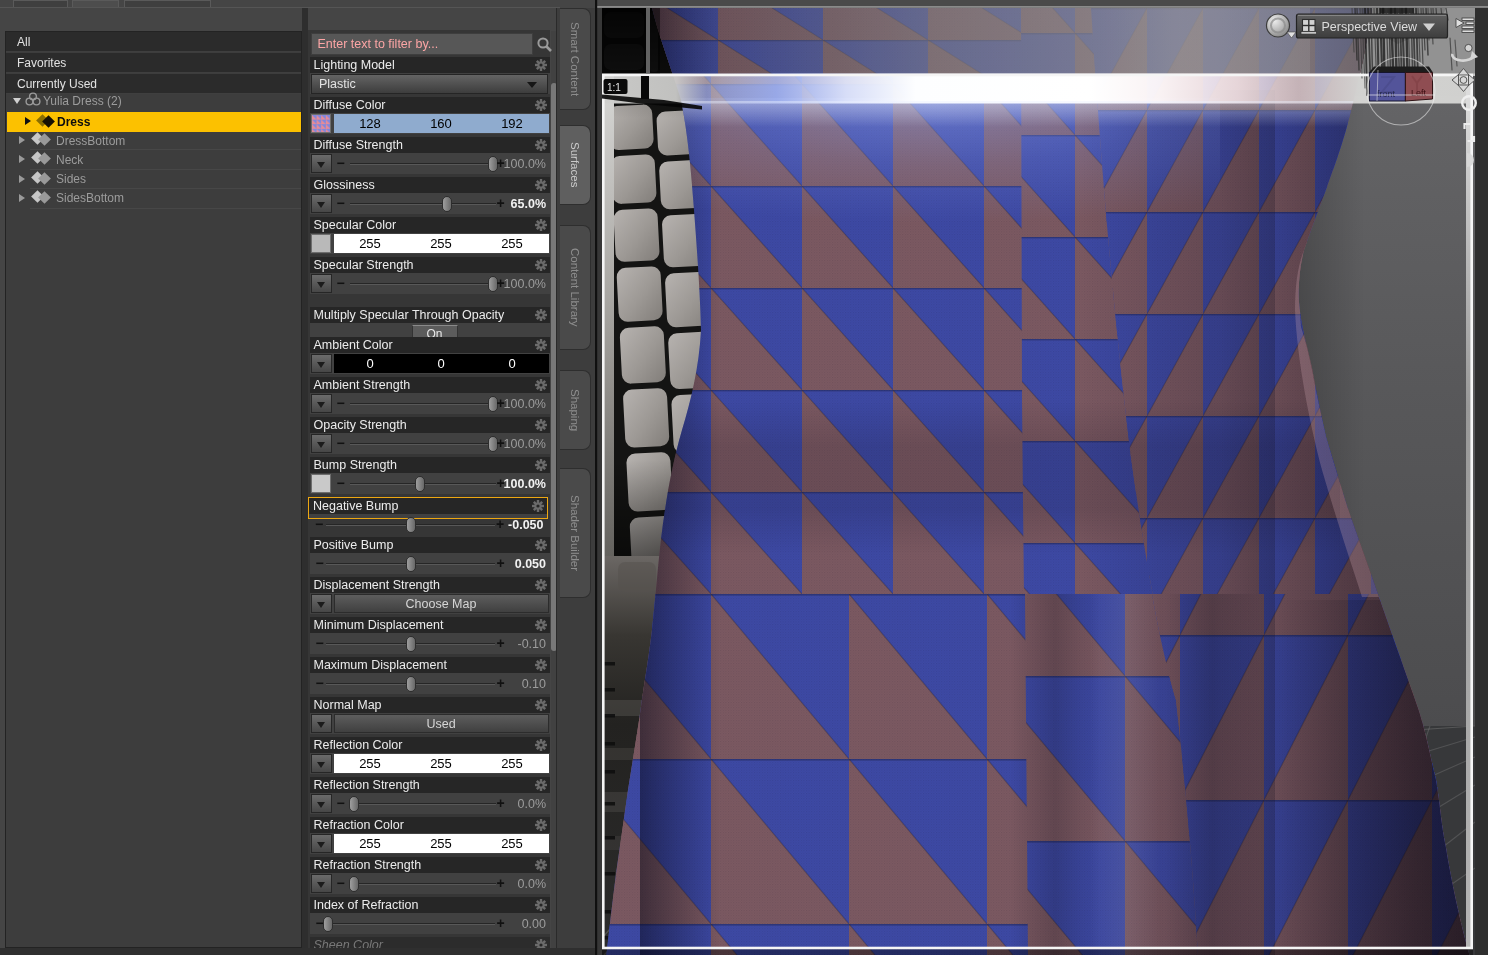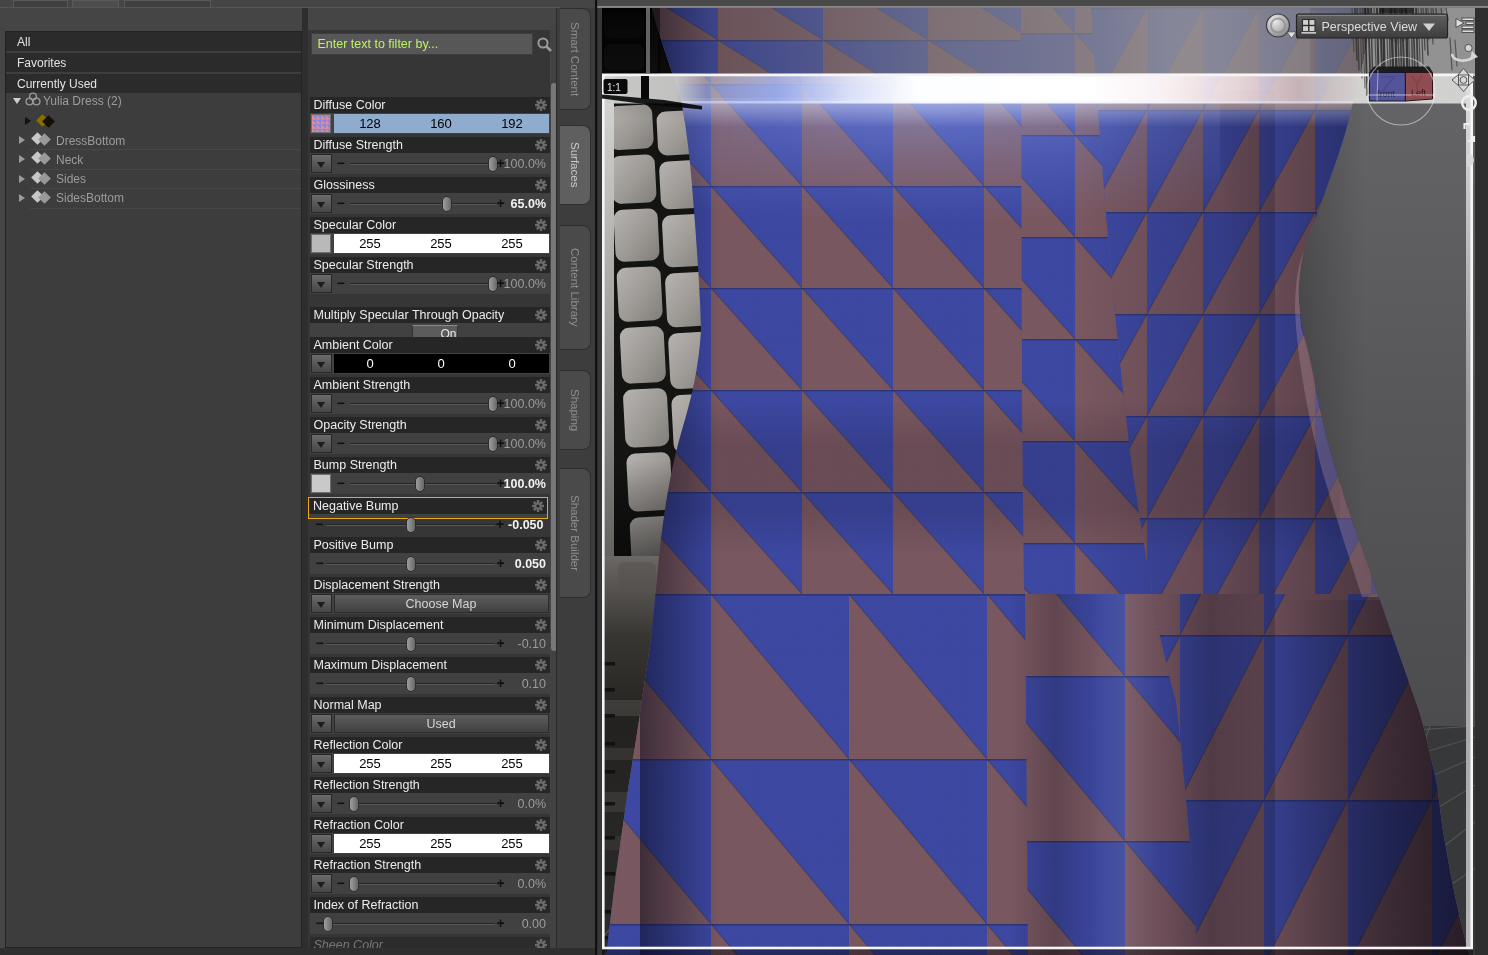--- a/index.html
+++ b/index.html
@@ -12,39 +12,39 @@
 .lrow{position:absolute;left:0;width:295px;height:20px;background:#2b2b2b;color:#e2e2e2;font-size:12px;line-height:20px;padding-left:11px;border-bottom:1px solid #3f3f3f}
 .trow{position:absolute;left:0;width:295px;height:19px;font-size:12px;line-height:19px;color:#9c9c9c}
 .caret-r{position:absolute;width:0;height:0;border-left:6px solid #9a9a9a;border-top:4.5px solid transparent;border-bottom:4.5px solid transparent}
 .caret-d{position:absolute;width:0;height:0;border-top:6px solid #cfcfcf;border-left:4.5px solid transparent;border-right:4.5px solid transparent}
 .dia{position:absolute;width:9px;height:9px;transform:rotate(45deg)}
 #selrow{position:absolute;left:1px;top:80px;width:294px;height:19.5px;background:#fcc100;color:#0d0d0d;font-size:12px;font-weight:700;line-height:20px}
 
 #pdiv{position:absolute;left:302px;top:8px;width:6px;height:947px;background:#2e2e2e}
 
 #ppanel{position:absolute;left:308px;top:30px;width:242px;height:925px;background:#363636}
-#filter{position:absolute;left:2.5px;top:2.5px;width:222px;height:22px;background:#575757;border:1px solid #3e3e3e;color:#bef264;font-size:12.5px;line-height:20px;padding-left:6px}
+#filter{position:absolute;left:2.5px;top:2.5px;width:222px;height:22px;background:#575757;border:1px solid #3e3e3e;color:#fca5a5;font-size:12.5px;line-height:20px;padding-left:6px}
 .sec{position:absolute;left:1.5px;width:240px;height:37px;background:#414141}
 .sec .hd{position:absolute;left:0;top:0;width:100%;height:16px;background:#262626;color:#ececec;font-size:12.5px;line-height:16px;padding-left:4px}
 .sec.dis .hd{color:#787878;font-style:italic;background:#2c2c2c}
 .gear{position:absolute;right:2px;top:1px;width:14px;height:14px}
 .db{position:absolute;left:1.5px;top:16.5px;width:20.5px;height:19.5px;background:linear-gradient(#6b6b6b,#474747);border:1px solid #262626}
 .db i{position:absolute;left:5px;top:7px;width:0;height:0;border-top:6px solid #1b1b1b;border-left:4.5px solid transparent;border-right:4.5px solid transparent}
 .sel{position:absolute;left:1.5px;top:16.5px;width:237px;height:20px;background:linear-gradient(#646464,#3d3d3d);border:1px solid #252525;color:#e3e3e3;font-size:12.5px;line-height:18px;padding-left:7px}
 .sel i{position:absolute;right:10px;top:7px;width:0;height:0;border-top:6.5px solid #161616;border-left:5px solid transparent;border-right:5px solid transparent}
 .cbar{position:absolute;left:24px;top:16.5px;width:215px;height:19.5px;font-size:13px}
 .cbar span{position:absolute;top:0;width:71px;text-align:center;line-height:19.5px}
 .sw{position:absolute;left:1.5px;top:16.5px;width:20px;height:19.5px;border:1px solid #6e6e6e}
 .mi,.pl{position:absolute;top:16.5px;height:20px;color:#111;font-size:14px;font-weight:700;line-height:19px}
 .tr{position:absolute;top:25.5px;height:2px;background:#262626;border-bottom:1px solid #585858}
 .th{position:absolute;top:-7px;width:10px;height:16px;border-radius:5px;background:linear-gradient(90deg,#9e9e9e,#686868);border:1px solid #2e2e2e}
 .val{position:absolute;top:16.5px;right:1.5px;width:60px;height:20px;color:#9c9c9c;font-size:12.5px;line-height:20px;text-align:right;padding-right:2px}
 .val.b{color:#f2f2f2;font-weight:700}
 .wbtn{position:absolute;left:24px;top:16.5px;width:215px;height:19.5px;background:linear-gradient(#5d5d5d,#404040);border:1px solid #2c2c2c;color:#d6d6d6;font-size:12.5px;line-height:18px;text-align:center}
-#onbtn{position:absolute;left:102px;top:17.5px;width:46px;height:18px;background:#5c5c5c;border:1px solid #333;border-top-color:#8a8a8a;color:#e8e8e8;font-size:12px;line-height:16px;text-align:right}
+#onbtn{position:absolute;left:102px;top:17.5px;width:46px;height:18px;background:#5c5c5c;border:1px solid #333;border-top-color:#8a8a8a;color:#e8e8e8;font-size:12px;line-height:16px;text-align:center}
 
 #sbar{position:absolute;left:551px;top:31px;width:5px;height:917px;background:#414141}
 #sthumb{position:absolute;left:551px;top:83px;width:6px;height:568px;background:#787878;border-radius:3px}
 
 #tabstrip{position:absolute;left:556px;top:8px;width:39px;height:947px;background:#3d3d3d;border-left:1px solid #2a2a2a}
 .vtab{position:absolute;left:560px;width:31px;background:#4a4a4a;border:1px solid #2e2e2e;border-left:none;border-radius:0 8px 8px 0;color:#8e8e8e;font-size:11.5px;writing-mode:vertical-rl;text-align:center}
 .vtab.on{background:#5f5f5f;color:#cacaca}
 #vedge{position:absolute;left:595px;top:0;width:2px;height:955px;background:#121212}
 </style></head><body>
 <div id="stage">
@@ -56,20 +56,23 @@
  <div class="lrow" style="top:21px">Favorites</div>
  <div class="lrow" style="top:0">All</div>
  <div class="lrow" style="top:42px">Currently Used</div>
  <div class="caret-d" style="left:7px;top:66px"></div>
  <svg class="abs" style="left:19px;top:60px" width="16" height="14" viewBox="0 0 16 14">
         <circle cx="8" cy="4.5" r="3.4" fill="none" stroke="#9a9a9a" stroke-width="1.4"></circle>
         <circle cx="4.5" cy="9.5" r="3.4" fill="none" stroke="#9a9a9a" stroke-width="1.4"></circle>
         <circle cx="11.5" cy="9.5" r="3.4" fill="none" stroke="#9a9a9a" stroke-width="1.4"></circle>
       </svg>
  <div class="trow" style="top:60px;padding-left:37px">Yulia Dress (2)</div>
+ <div id="selrow">
+        <span style="position:absolute;left:50px">Dress</span>
+      </div>
  <div class="caret-r" style="left:19px;top:85px;border-left-color:#111"></div>
  <div class="dia" style="left:32px;top:84px;background:#8a6e00"></div>
  <div class="dia" style="left:38px;top:85px;background:#151003"></div>
  <div class="trow" style="top:100px;padding-left:50px">DressBottom</div>
  <div class="trow" style="top:119px;padding-left:50px">Neck</div>
  <div class="trow" style="top:138px;padding-left:50px">Sides</div>
  <div class="trow" style="top:157px;padding-left:50px">SidesBottom</div>
 </div>
 <div id="pdiv"></div>
 <div id="sbar"></div>
@@ -94,20 +97,26 @@
 <div class="vtab" style="top:225px;height:125px">Content Library</div>
 <div class="vtab" style="top:370px;height:80px">Shaping</div>
 <div class="vtab" style="top:468px;height:130px">Shader Builder</div>
 <div id="vedge"></div>
 <div id="ppanel">
 <div id="filter">Enter text to filter by...</div>
 <svg class="abs" style="left:228px;top:6px" width="17" height="17" viewBox="0 0 17 17">
         <circle cx="7" cy="7" r="4.6" fill="none" stroke="#9a9a9a" stroke-width="2"></circle>
         <line x1="10.5" y1="10.5" x2="15" y2="15" stroke="#9a9a9a" stroke-width="2.6"></line>
       </svg>
+<div class="sec" style="top:27px">
+        <div class="hd">Lighting Model<svg class="gear" viewBox="0 0 14 14">
+            <use href="#gear"></use>
+          </svg></div>
+        <div class="sel">Plastic<i></i></div>
+      </div>
 <div class="sec" style="top:67px">
         <div class="hd">Diffuse Color<svg class="gear" viewBox="0 0 14 14">
             <use href="#gear"></use>
           </svg></div>
         <div class="sw" style="padding:0;overflow:hidden"><svg width="19" height="18" viewBox="0 0 19 18">
             <defs>
               <pattern id="dfp" width="4.6" height="4.6" patternUnits="userSpaceOnUse">
                 <rect width="4.6" height="4.6" fill="#8087dd"></rect>
                 <path d="M0 0L0 4.6L4.6 4.6Z" fill="#e78b96"></path>
               </pattern>

